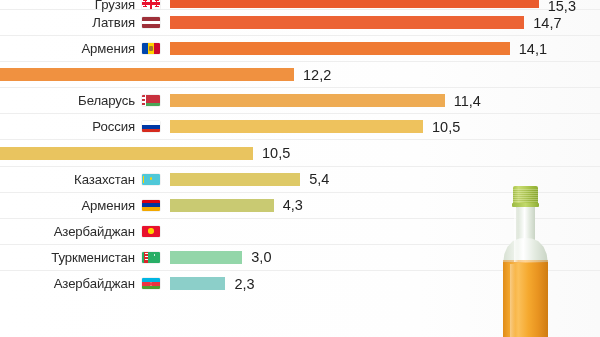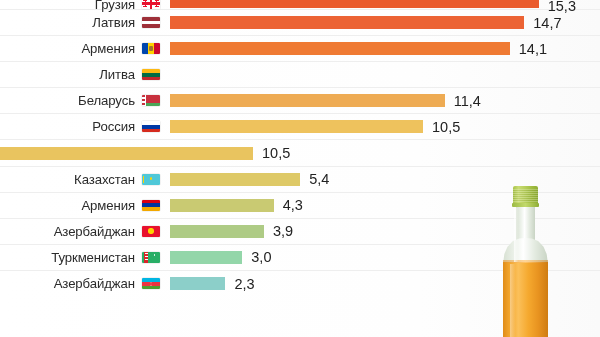--- a/index.html
+++ b/index.html
@@ -241,27 +241,23 @@
             <i style="top:0;height:100%;left:66.66666666666667%;width:33.333333333333336%;background:#cc092f"></i>
             <i style="left:41%;top:25%;width:18%;height:50%;background:#a4742e;border-radius:1px"></i>
           </span>
         </div>
         <div class="bar-area">
           <div class="bar" style="width: 339.81px; background: rgb(239, 122, 51);"></div>
           <span class="bar-value">14,1</span>
         </div>
       </div>
       <div class="row">
-        <div class="row-label-area">
-          <span class="country-name">Литва</span>
-          <span class="flag">
-            <i style="left:0;width:100%;top:0%;height:33.333333333333336%;background:#fdb913"></i>
-            <i style="left:0;width:100%;top:33.333333333333336%;height:33.333333333333336%;background:#006a44"></i>
-            <i style="left:0;width:100%;top:66.66666666666667%;height:33.333333333333336%;background:#c1272d"></i>
-          </span>
+        <div class="bar-area">
+          <div class="bar" style="width: 294.02px; background: rgb(240, 145, 64);"></div>
+          <span class="bar-value">12,2</span>
         </div>
       </div>
       <div class="row">
         <div class="row-label-area">
           <span class="country-name">Беларусь</span>
           <span class="flag">
             <i style="left:0;top:0;width:100%;height:66%;background:#c8313e"></i>
             <i style="left:0;top:66%;width:100%;height:34%;background:#4aa657"></i>
             <i style="left:0;top:0;width:22%;height:100%;background:#ffffff"></i>
             <i style="left:2%;top:0;width:14%;height:100%;background:repeating-linear-gradient(to bottom,#c8313e 0,#c8313e 2px,#fff 2px,#fff 4px)"></i>
@@ -320,24 +316,20 @@
           <span class="bar-value">4,3</span>
         </div>
       </div>
       <div class="row">
         <div class="row-label-area">
           <span class="country-name">Азербайджан</span>
           <span class="flag">
             <i style="inset:0;width:100%;height:100%;background:#e8112d"></i>
             <i style="left:36%;top:22%;width:28%;height:50%;background:#ffd200;border-radius:50%"></i>
           </span>
-        </div>
-        <div class="bar-area">
-          <div class="bar" style="width: 93.99px; background: rgb(174, 203, 133);"></div>
-          <span class="bar-value">3,9</span>
         </div>
       </div>
       <div class="row">
         <div class="row-label-area">
           <span class="country-name">Туркменистан</span>
           <span class="flag">
             <i style="inset:0;width:100%;height:100%;background:#28ae66"></i>
             <i style="left:12%;top:0;width:22%;height:100%;background:#d9252a"></i>
             <i style="left:14%;top:6%;width:18%;height:88%;background:repeating-linear-gradient(to bottom,#fff 0,#fff 1px,#d9252a 1px,#d9252a 3px)"></i>
             <i style="left:66%;top:16%;width:9%;height:24%;background:#fff;border-radius:50%"></i>

